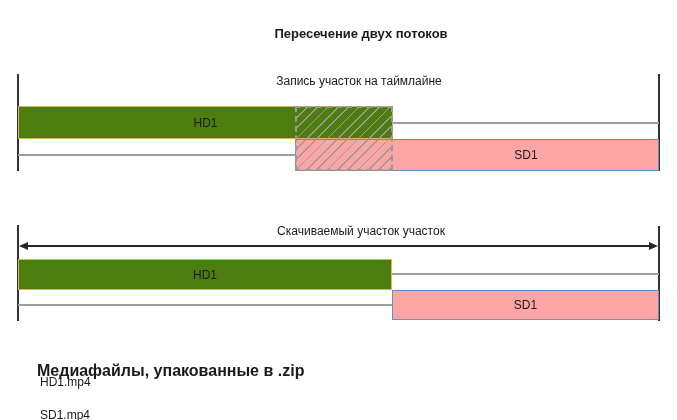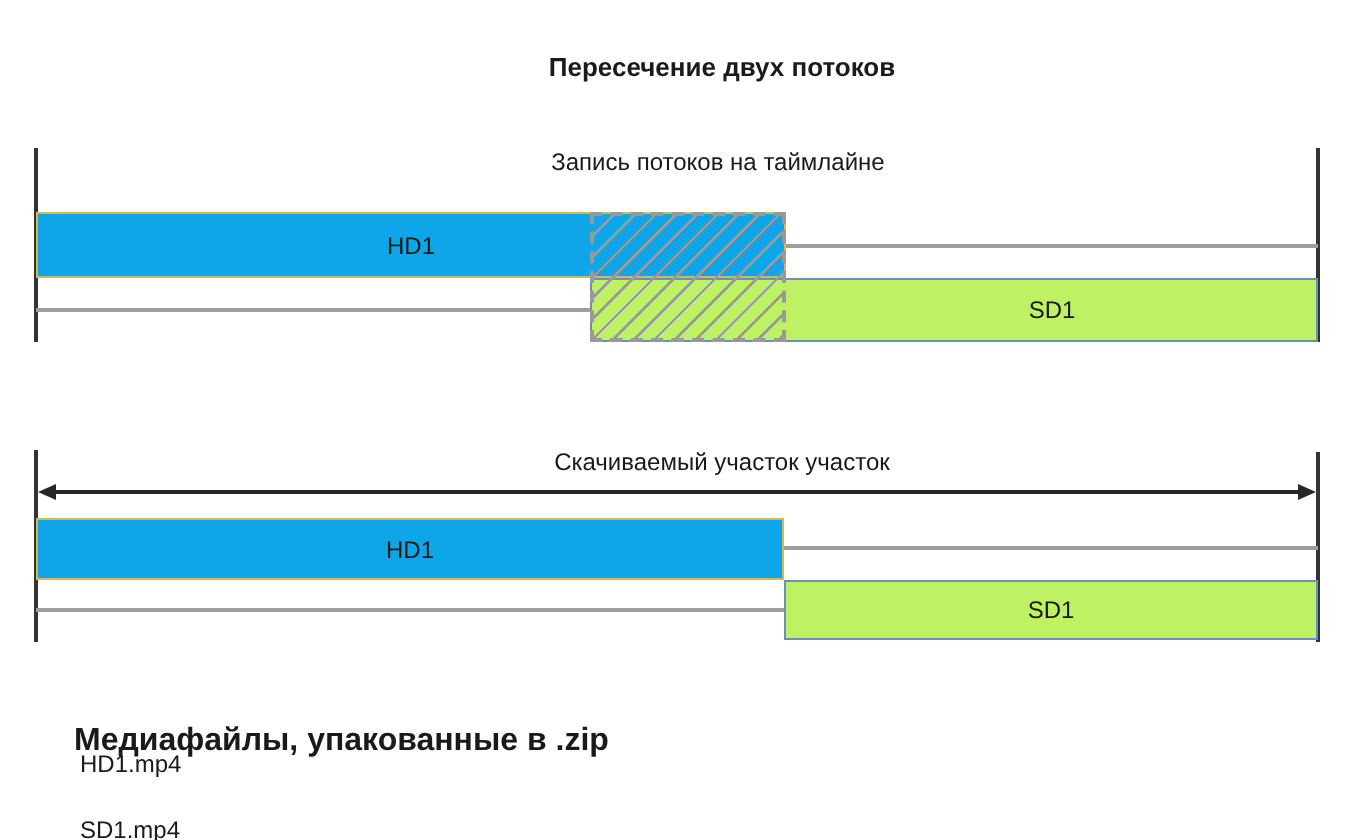--- a/index.html
+++ b/index.html
@@ -27,22 +27,22 @@
   .axis { width: 2px; background: #333333; }
 
   .track-line { height: 2px; background: #9e9e9e; }
 
   .block {
     box-sizing: border-box;
     display: flex; align-items: center; justify-content: center;
     font-size: 12px;
     z-index: 1;
   }
-  .block-hd { background: #0ea5e9; border: 1px solid #D6B656; }
-  .block-sd { background: #bef264; border: 1px solid #6C8EBF; align-items: center; }
+  .block-hd { background: #4d7c0f; border: 1px solid #D6B656; }
+  .block-sd { background: #fca5a5; border: 1px solid #6C8EBF; align-items: center; }
 
   .overlap {
     box-sizing: border-box;
     border: 2px dashed #999999;
     background: repeating-linear-gradient(
       135deg,
       rgba(0,0,0,0) 0px,
       rgba(0,0,0,0) 6px,
       #9a9a9a 6px,
       #9a9a9a 7.3px
@@ -67,21 +67,21 @@
   .file-item { font-size: 12px; white-space: nowrap; }
 </style>
 </head>
 <body>
 
 <div class="canvas">
 
   <div class="abs title">Пересечение двух потоков</div>
 
   <div>
-    <div class="abs caption" style="top:58px;">Запись потоков на таймлайне</div>
+    <div class="abs caption" style="top:58px;">Запись участок на таймлайне</div>
 
     <div class="abs axis" style="left:17px; top:58px; height:97px;"></div>
     <div class="abs axis" style="left:658px; top:58px; height:97px;"></div>
 
     <div class="abs track-line" style="left:393px; top:106px; width:266px;"></div>
     <div class="abs track-line" style="left:18px; top:138px; width:277px;"></div>
 
     <div class="abs block block-hd" style="left:18px; top:90px; width:375px; height:33px;">
       <span>HD1</span>
     </div>

